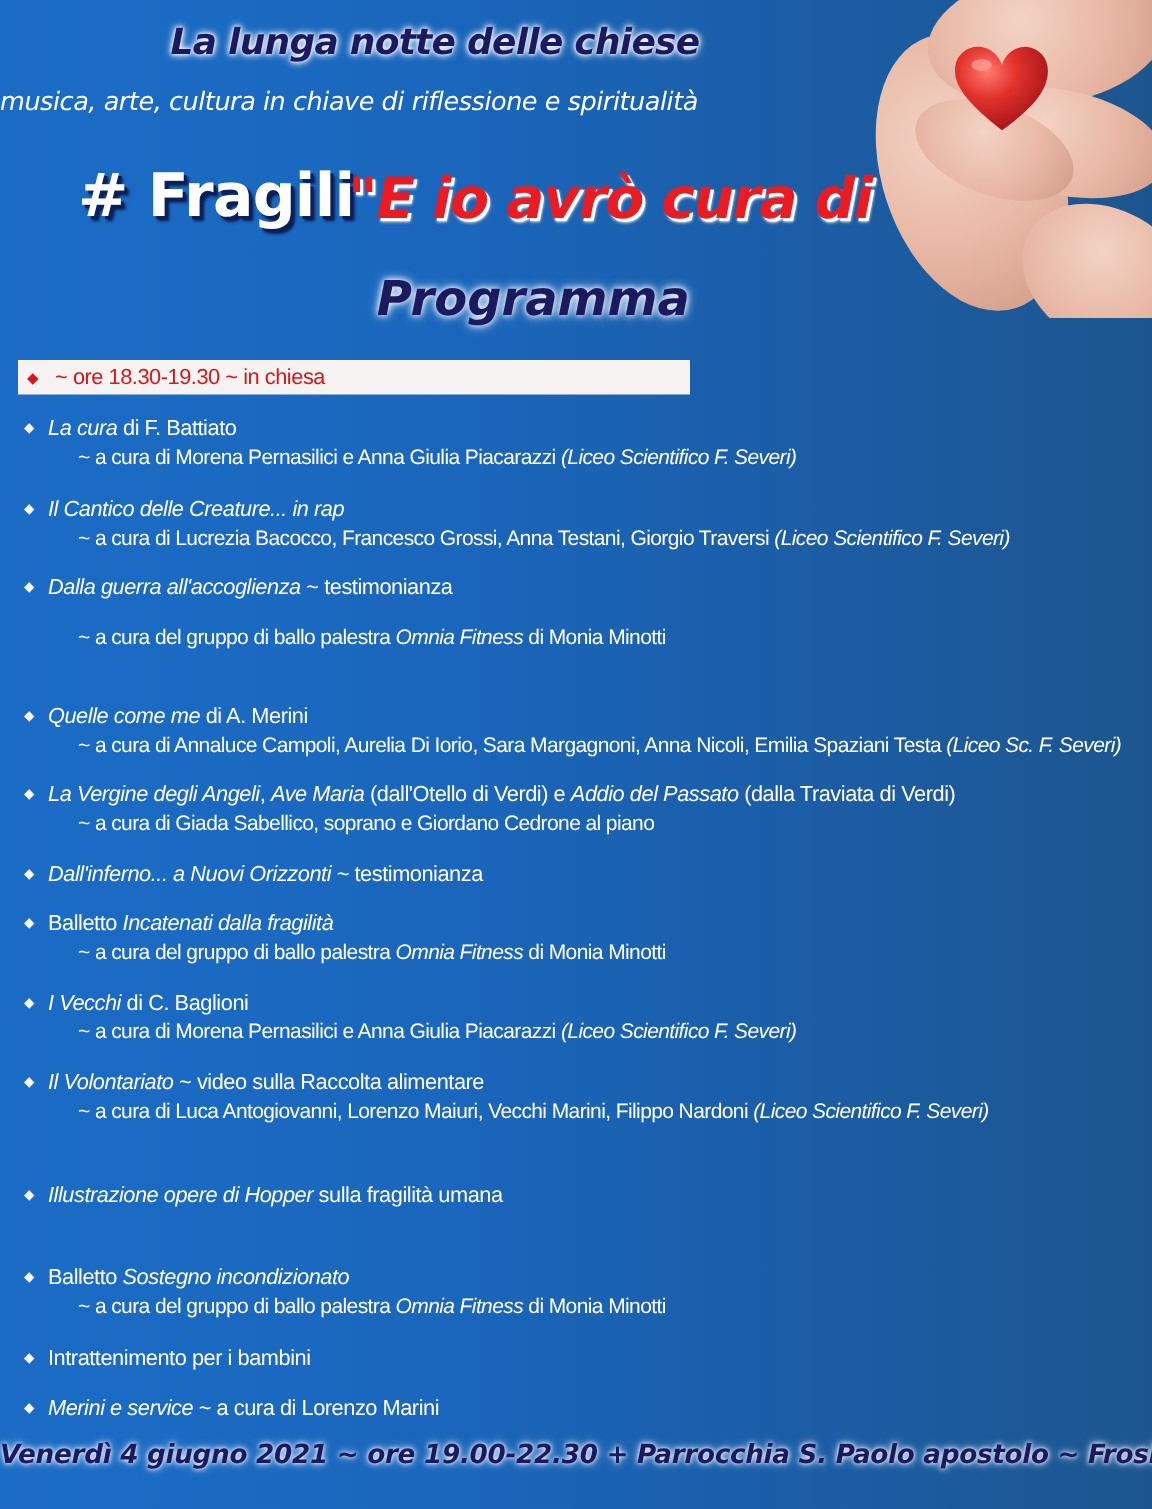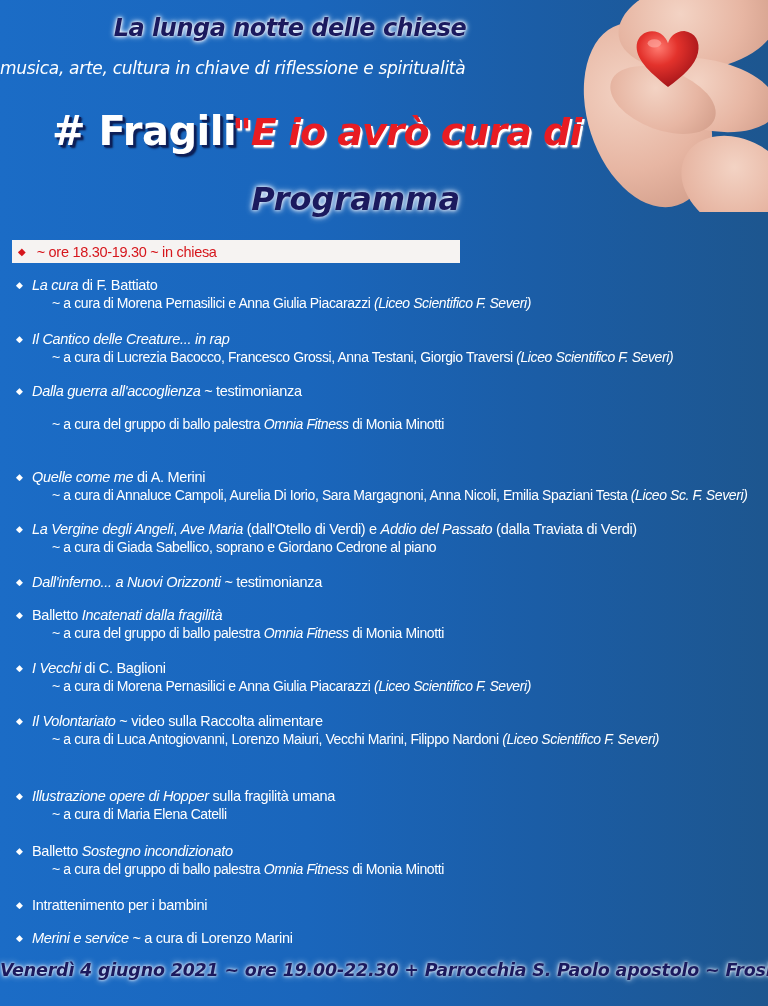--- a/index.html
+++ b/index.html
@@ -183,21 +183,20 @@
       <div class="line2"><span>~ a cura di Morena Pernasilici e Anna Giulia Piacarazzi </span><span class="it">(Liceo Scientifico F. Severi)</span></div>
     </div>
 
     <div class="item" style="top:436px;">
       <div class="line1"><span class="bullet">◆</span><span class="it">Il Volontariato</span><span> ~ video sulla Raccolta alimentare</span></div>
       <div class="line2"><span>~ a cura di Luca Antogiovanni, Lorenzo Maiuri, Vecchi Marini, Filippo Nardoni </span><span class="it">(Liceo Scientifico F. Severi)</span></div>
     </div>
 
     <div class="item" style="top:489px;margin-top:22px;">
       <div class="line1"><span class="bullet">◆</span><span class="it">Illustrazione opere di Hopper</span><span> sulla fragilità umana</span></div>
-      <div class="line2"><span>~ a cura di Maria Elena Catelli</span></div>
     </div>
 
     <div class="item" style="top:542px;margin-top:24px;">
       <div class="line1"><span class="bullet">◆</span><span>Balletto </span><span class="it">Sostegno incondizionato</span></div>
       <div class="line2"><span>~ a cura del gruppo di ballo palestra </span><span class="it">Omnia Fitness</span><span> di Monia Minotti</span></div>
     </div>
 
     <div class="item" style="top:620px;">
       <div class="line1"><span class="bullet">◆</span><span>Intrattenimento per i bambini</span></div>
     </div>

